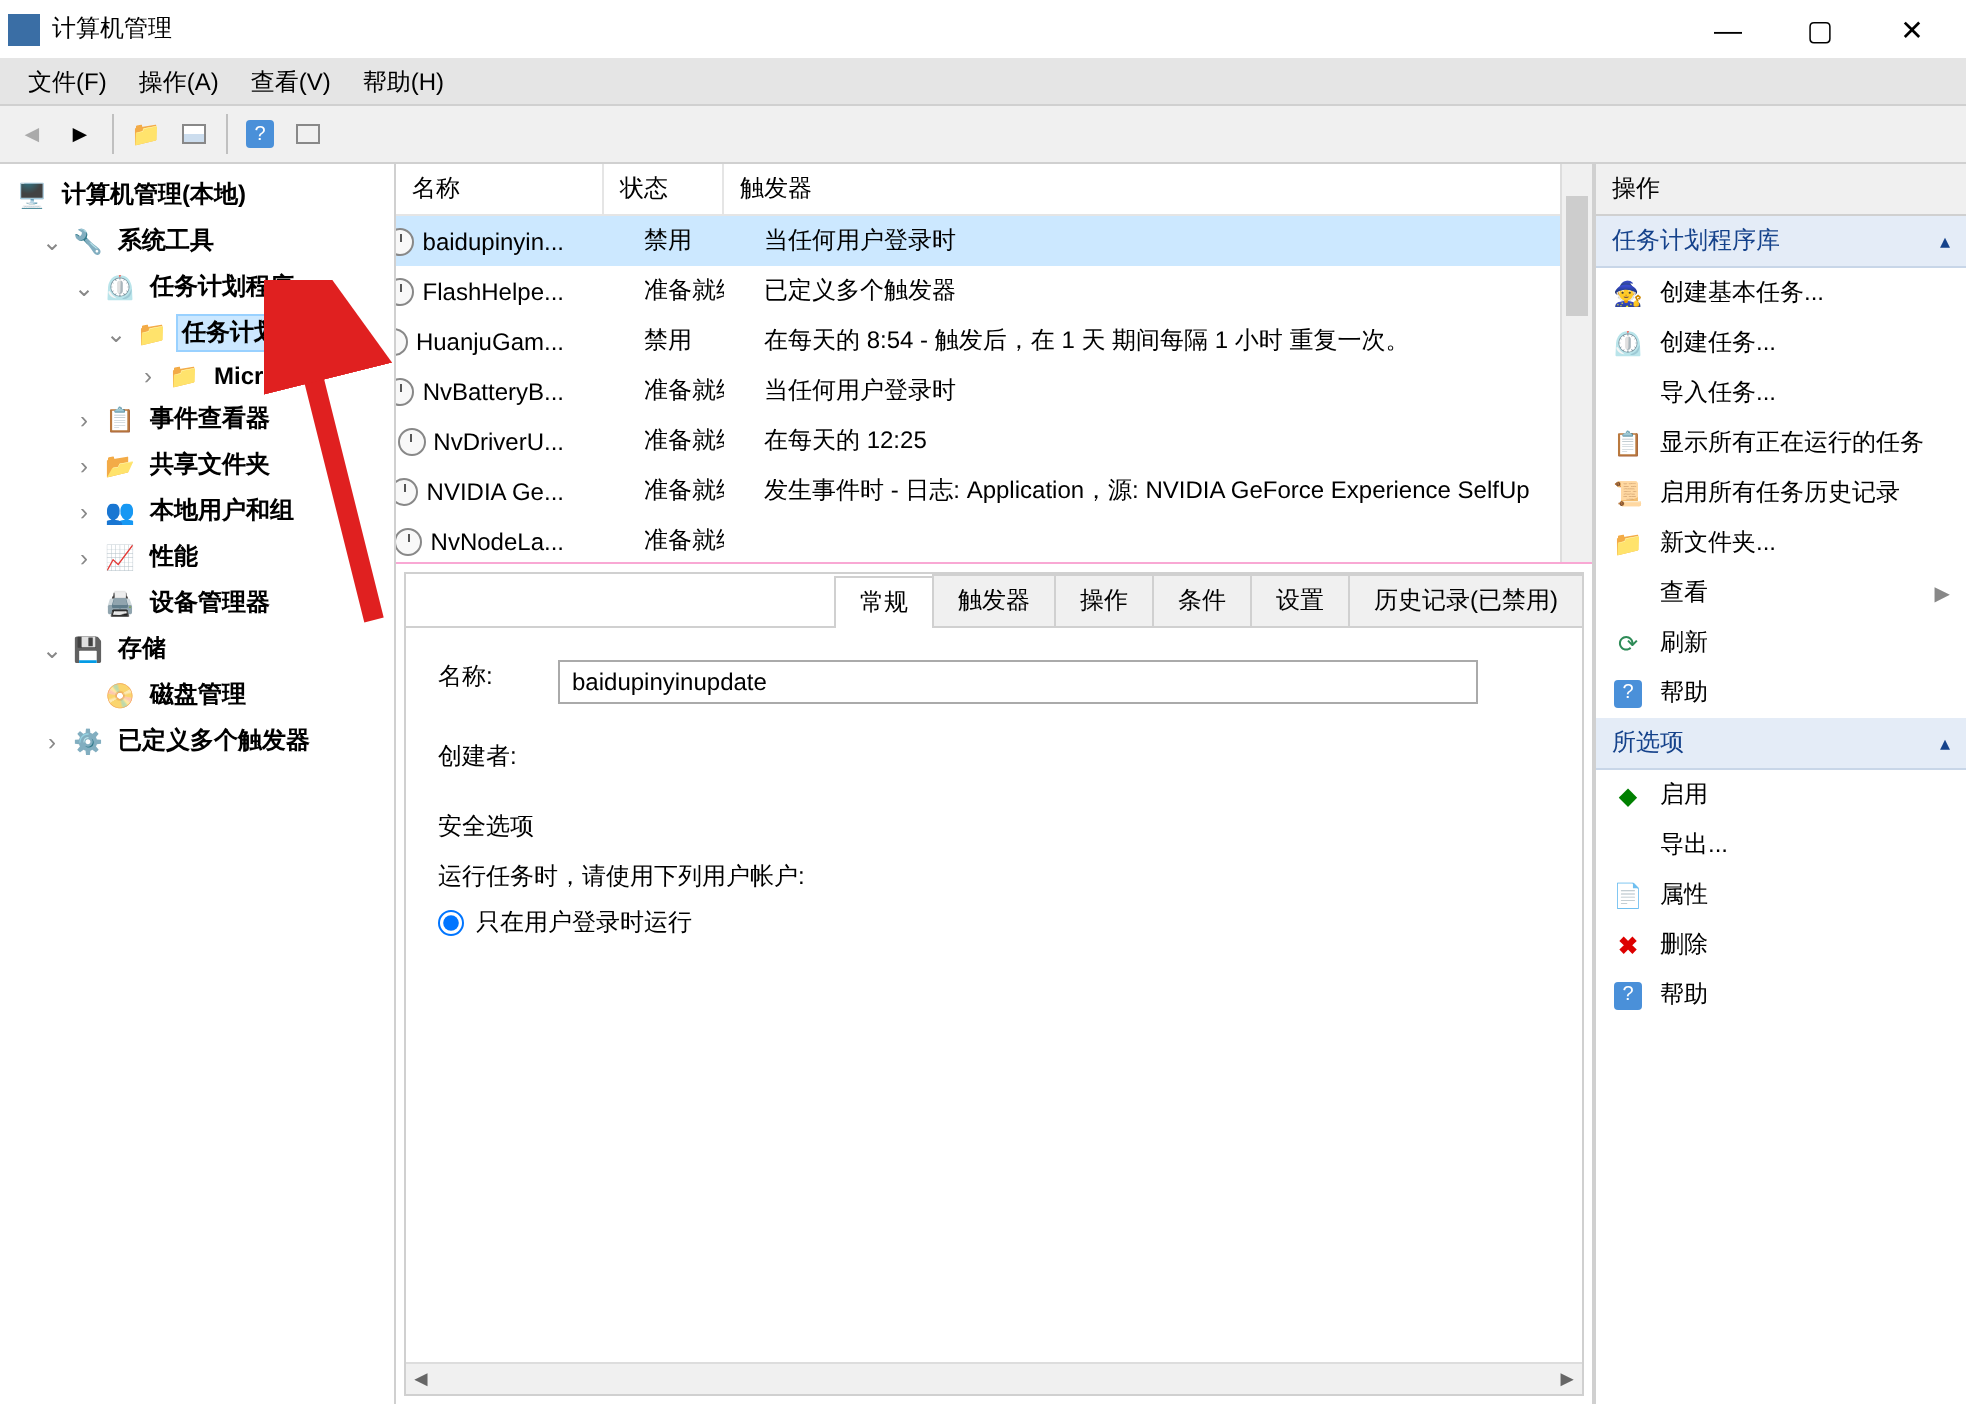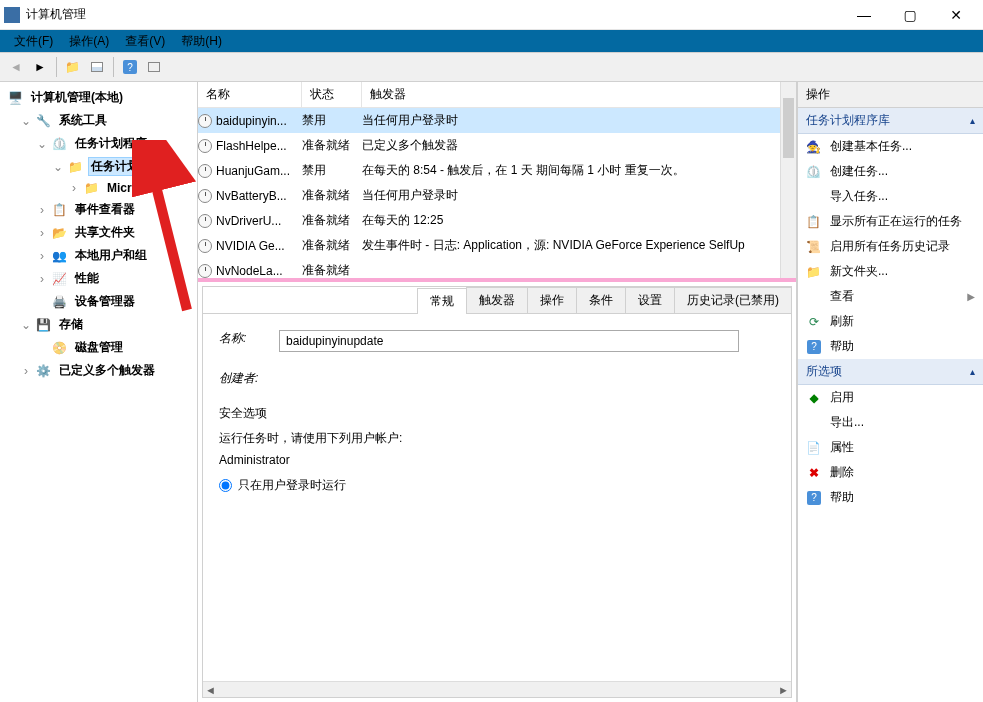--- a/index.html
+++ b/index.html
@@ -5,21 +5,21 @@
 * { box-sizing: border-box; margin: 0; padding: 0; }
 body { font-family: "Microsoft YaHei", "Segoe UI", Tahoma, sans-serif; font-size: 12px; background: #fff; color: #000; width: 983px; height: 702px; overflow: hidden; position: relative; }
 
 
 .titlebar { height: 30px; display: flex; align-items: center; padding: 0 4px; background: #fff; border-bottom: 1px solid #e5e5e5; }
 .titlebar .app-icon { width: 16px; height: 16px; background: #3a6ea5; margin-right: 6px; }
 .titlebar .title { flex: 1; }
 .titlebar .winbtn { width: 46px; height: 30px; display: flex; align-items: center; justify-content: center; font-size: 14px; }
 
 
-.menubar { height: 22px; display: flex; align-items: center; padding: 0 6px; background: #0369a1; }
+.menubar { height: 22px; display: flex; align-items: center; padding: 0 6px; background: #e5e5e5; }
 .menubar .menu-item { padding: 2px 8px; }
 
 
 .toolbar { height: 30px; display: flex; align-items: center; padding: 0 4px; background: #f0f0f0; border-top: 1px solid #d0d0d0; border-bottom: 1px solid #d0d0d0; }
 .toolbar .sep { width: 1px; height: 20px; background: #c0c0c0; margin: 0 4px; }
 .toolbar .tbtn { width: 22px; height: 22px; margin: 0 1px; display: flex; align-items: center; justify-content: center; border: 1px solid transparent; }
 
 
 .main { display: flex; height: calc(702px - 30px - 22px - 30px); }
 
@@ -32,45 +32,45 @@
 .tree-node.selected .label { background: #cce8ff; border: 1px solid #99d1ff; padding: 0 2px; }
 .indent-1 { padding-left: 20px; }
 .indent-2 { padding-left: 36px; }
 .indent-3 { padding-left: 52px; }
 .indent-4 { padding-left: 68px; }
 
 
 .content-panel { flex: 1; display: flex; flex-direction: column; border-right: 1px solid #d0d0d0; position: relative; }
 
 
-.task-list { flex: 0 0 200px; overflow: auto; border-bottom: 4px solid #f9a8d4; position: relative; }
+.task-list { flex: 0 0 200px; overflow: auto; border-bottom: 1px solid #f9a8d4; position: relative; }
 .task-header { display: flex; background: #fff; border-bottom: 1px solid #e5e5e5; position: sticky; top: 0; }
 .task-header .col { padding: 4px 8px; border-right: 1px solid #e5e5e5; }
 .col-name { width: 104px; }
 .col-status { width: 60px; }
 .col-trigger { flex: 1; }
 .task-row { display: flex; padding: 2px 0; }
-.task-row .cell { padding: 2px 0; white-space: nowrap; overflow: hidden; }
+.task-row .cell { padding: 2px 20px; white-space: nowrap; overflow: hidden; justify-content: flex-end; }
 .task-row .cell-name { width: 104px; display: flex; align-items: center; gap: 4px; }
 .task-row .cell-status { width: 60px; }
 .task-row .cell-trigger { flex: 1; }
 .task-row.selected { background: #cce8ff; }
 .clock-icon { width: 14px; height: 14px; border: 1px solid #888; border-radius: 50%; display: inline-block; position: relative; flex-shrink: 0; background: #f8f8f8; }
 .clock-icon::after { content: ""; position: absolute; left: 48%; top: 20%; width: 1px; height: 4px; background: #555; }
 .hscroll { height: 16px; background: #f0f0f0; border-top: 1px solid #ddd; display: flex; align-items: center; justify-content: space-between; padding: 0 2px; }
 .hscroll .arr { color: #666; font-size: 11px; }
 
 
 .prop-tabs { border: 1px solid #d0d0d0; margin: 4px; flex: 1; display: flex; flex-direction: column; overflow: hidden; }
 .prop-tab-strip { display: flex; background: #fff; justify-content: flex-end; }
 .prop-tab { padding: 4px 12px; border: 1px solid #d0d0d0; border-bottom: none; margin-right: -1px; background: #f0f0f0; }
 .prop-tab.active { background: #fff; position: relative; top: 1px; }
 .prop-body { border-top: 1px solid #d0d0d0; padding: 16px; flex: 1; overflow: auto; }
 .prop-row { display: flex; margin-bottom: 18px; align-items: flex-start; }
-.prop-row .plabel { width: 60px; font-style: italic; }
+.prop-row .plabel { width: 60px; }
 .prop-row input[type=text] { width: 460px; padding: 3px 6px; border: 1px solid #aaa; font-family: inherit; font-size: 12px; background: #fff; }
 .prop-row textarea { width: 460px; height: 110px; border: 1px solid #aaa; font-family: inherit; font-size: 12px; resize: none; }
 .sec-options { margin-top: 8px; }
 .sec-options .sec-title { margin-bottom: 8px; }
 .sec-options .sec-line { margin: 6px 0; }
 .sec-options .radio-line { display: flex; align-items: center; gap: 6px; margin: 4px 0; }
 
 
 .actions-panel { width: 186px; background: #fff; display: flex; flex-direction: column; overflow: auto; border-left: 1px solid #d0d0d0; }
 .actions-header { background: #f0f0f0; padding: 4px 8px; border-bottom: 1px solid #d0d0d0; font-weight: normal; }
@@ -278,21 +278,20 @@
           <div class="plabel">名称:</div>
           <input type="text" readonly="" value="baidupinyinupdate" style="">
         </div>
         <div class="prop-row">
           <div class="plabel">创建者:</div>
           <div></div>
         </div>
         <div class="sec-options">
           <div class="sec-title">安全选项</div>
           <div class="sec-line">运行任务时，请使用下列用户帐户:</div>
-          <div class="sec-line" style="margin:6px 0 10px 0">Administrator</div>
           <div class="radio-line">
             <input type="radio" checked="" style="">
             <span>只在用户登录时运行</span>
           </div>
         </div>
       </div>
       <div class="hscroll">
           <span class="arr">◄</span>
           <span class="arr">►</span>
         </div>

